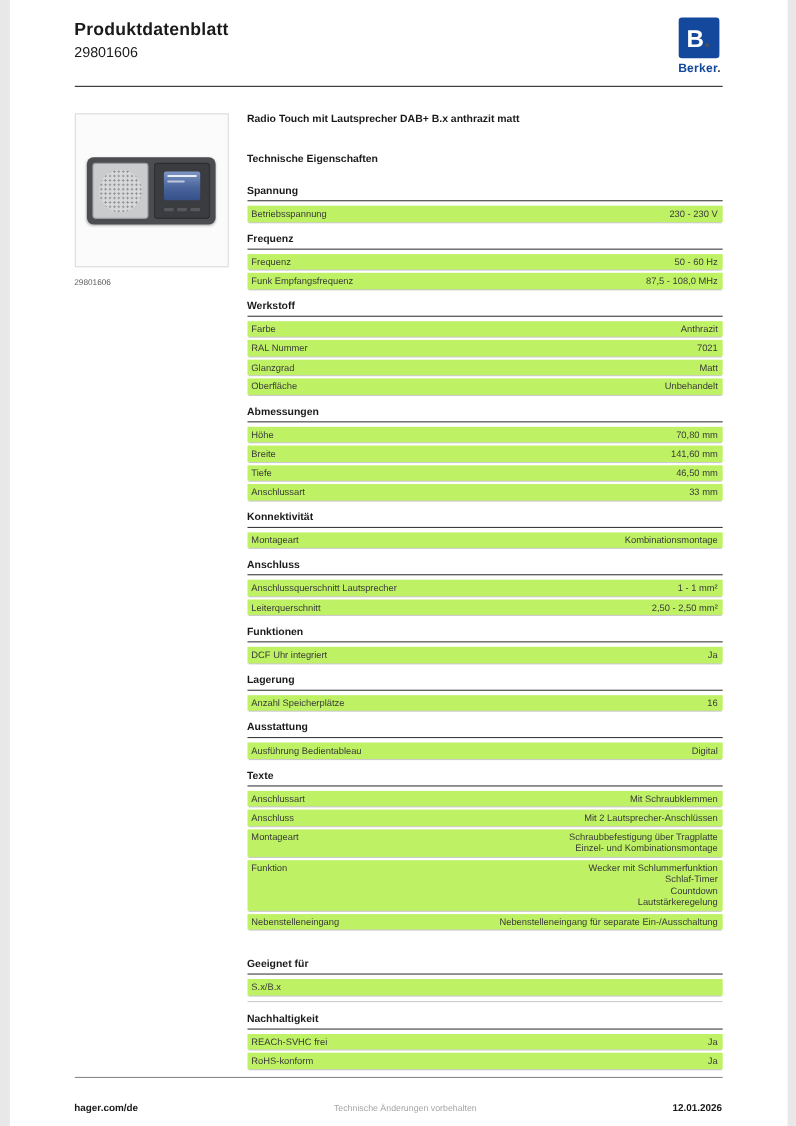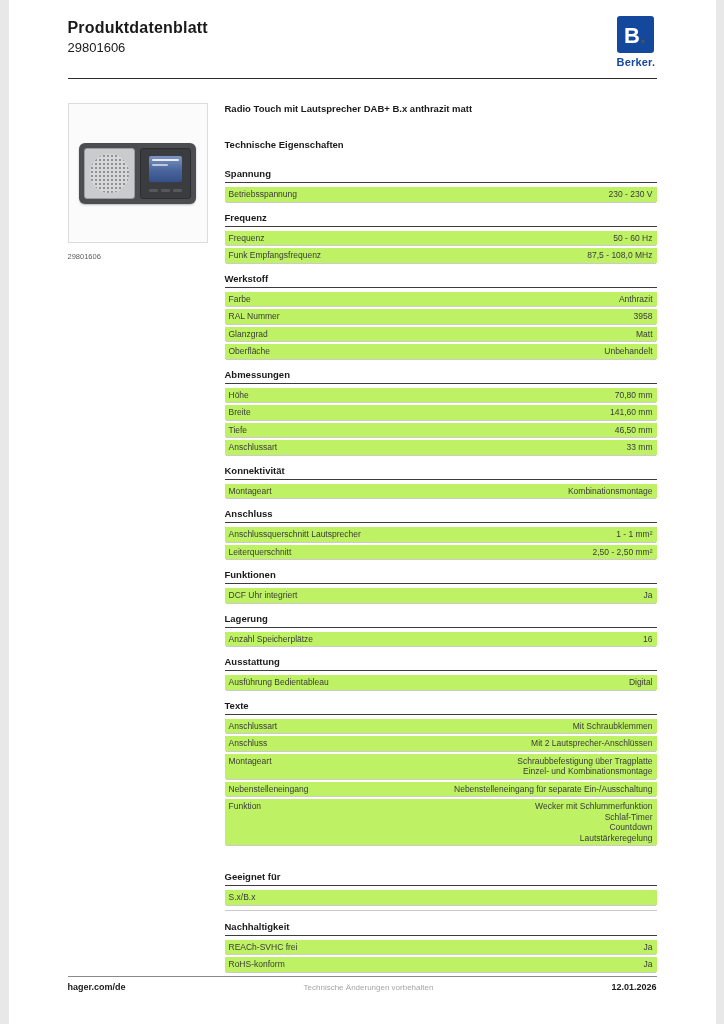--- a/index.html
+++ b/index.html
@@ -87,22 +87,22 @@
   .cell-value { text-align:right; white-space:pre-line; }
 
   
   #sections .section:nth-child(11) { margin-top:26px; }
   #sections .section:nth-child(11)::after {
     content:''; display:block; height:1px; background:#cbcbcb; margin-top:5px;
   }
 
   
   .footer {
-    position:absolute; left:59px; right:59px; bottom:32px;
-    border-top:1px solid #8a8a8a; padding-top:5px;
+    position:absolute; left:59px; right:59px; bottom:12px;
+    border-top:1px solid #8a8a8a; padding-top:22px;
     display:flex; justify-content:space-between; align-items:baseline;
   }
   .footer-left  { font-size:9px; font-weight:bold; color:#1a1a1a; }
   .footer-center{ font-size:8px; color:#a5a5a5; }
   .footer-right { font-size:9px; font-weight:bold; color:#1a1a1a; }
 </style>
 </head>
 <body>
 
 <div class="page">
@@ -173,21 +173,21 @@
             </div>
             <div class="section">
               <div class="section-heading">Werkstoff</div>
               <div class="rows">
                 <div class="row">
                   <div class="cell-label">Farbe</div>
                   <div class="cell-value">Anthrazit</div>
                 </div>
                 <div class="row">
                   <div class="cell-label">RAL Nummer</div>
-                  <div class="cell-value">3958</div>
+                  <div class="cell-value">7021</div>
                 </div>
                 <div class="row">
                   <div class="cell-label">Glanzgrad</div>
                   <div class="cell-value">Matt</div>
                 </div>
                 <div class="row">
                   <div class="cell-label">Oberfläche</div>
                   <div class="cell-value">Unbehandelt</div>
                 </div>
               </div>
@@ -270,31 +270,31 @@
                   <div class="cell-value">Mit Schraubklemmen</div>
                 </div>
                 <div class="row">
                   <div class="cell-label">Anschluss</div>
                   <div class="cell-value">Mit 2 Lautsprecher-Anschlüssen</div>
                 </div>
                 <div class="row">
                   <div class="cell-label">Montageart</div>
                   <div class="cell-value">Schraubbefestigung über Tragplatte
 Einzel- und Kombinationsmontage</div>
-                </div>
-                <div class="row">
-                  <div class="cell-label">Nebenstelleneingang</div>
-                  <div class="cell-value">Nebenstelleneingang für separate Ein-/Ausschaltung</div>
                 </div>
                 <div class="row">
                   <div class="cell-label">Funktion</div>
                   <div class="cell-value">Wecker mit Schlummerfunktion
 Schlaf-Timer
 Countdown
 Lautstärkeregelung</div>
+                </div>
+                <div class="row">
+                  <div class="cell-label">Nebenstelleneingang</div>
+                  <div class="cell-value">Nebenstelleneingang für separate Ein-/Ausschaltung</div>
                 </div>
               </div>
             </div>
             <div class="section">
               <div class="section-heading">Geeignet für</div>
               <div class="rows">
                 <div class="row">
                   <div class="cell-label">S.x/B.x</div>
                   <div class="cell-value"></div>
                 </div>

